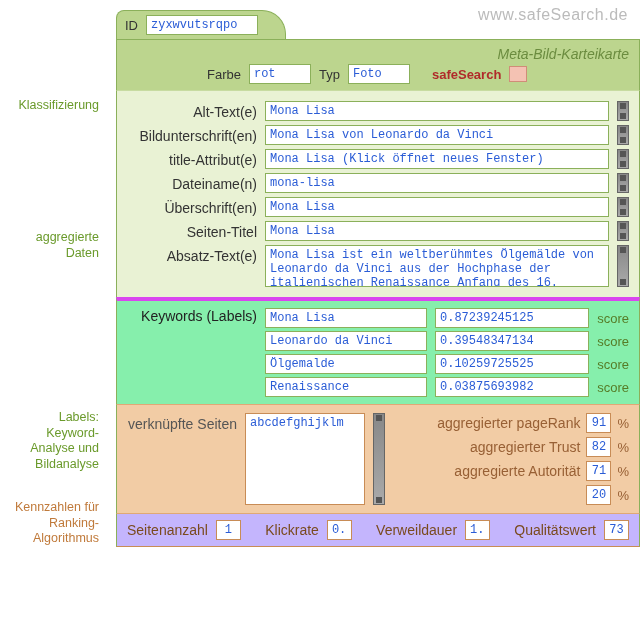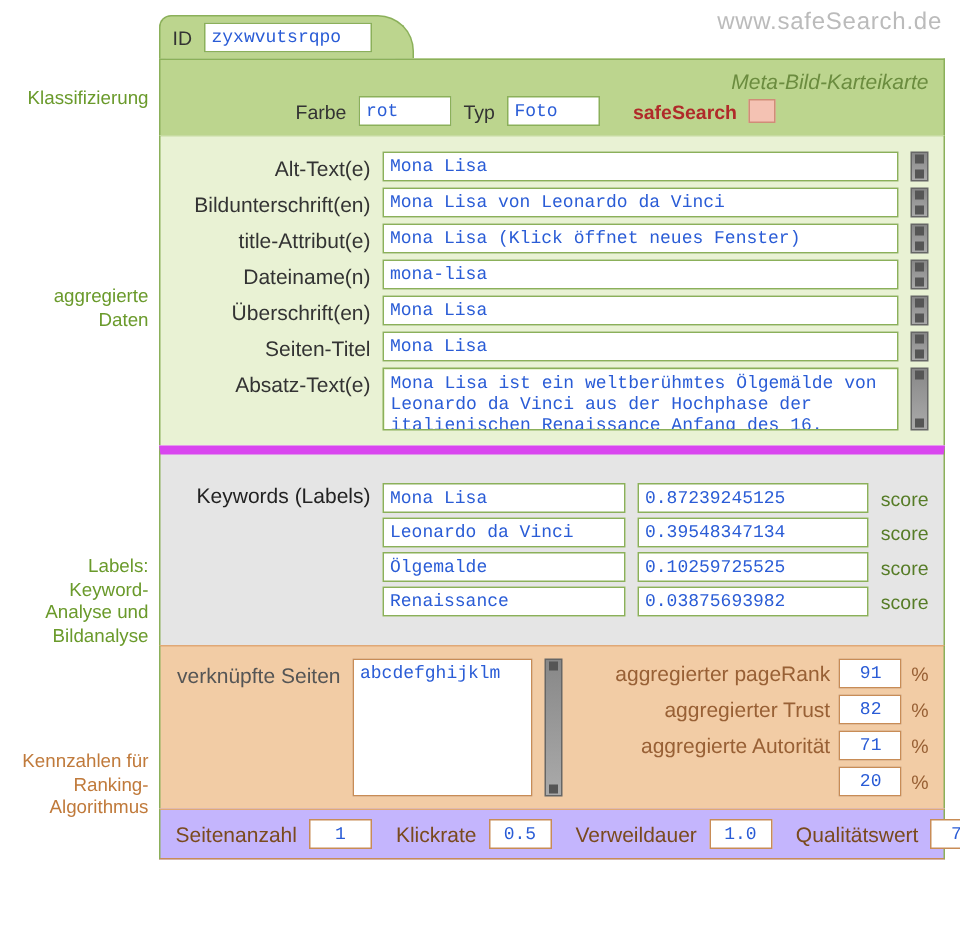--- a/index.html
+++ b/index.html
@@ -14,21 +14,21 @@
   .watermark {
     position: absolute;
     top: 6px;
     right: 12px;
     color: #bbb;
     font-size: 16px;
     letter-spacing: 0.5px;
   }
   .card {
     position: absolute;
-    left: 106px;
+    left: 116px;
     top: 10px;
     width: 524px;
   }
   
   .tab {
     background: #bcd58e;
     border: 1px solid #8bb05a;
     border-bottom: none;
     border-radius: 8px 24px 0 0;
     width: 170px;
@@ -120,23 +120,23 @@
     position: absolute;
     left: 2px; right: 2px;
     height: 6px;
     background: #555;
   }
   .scroll-hint::before { top: 1px; }
   .scroll-hint::after  { bottom: 1px; }
 
   
   .keywords {
-    background: #e5e5e5;
-    border-top: 6px solid #d946ef;
-    padding: 16px 10px;
+    background: #86efac;
+    border-top: 4px solid #d946ef;
+    padding: 4px 10px;
   }
   .kw-header {
     float: left;
     width: 130px;
     text-align: right;
     color: #222;
     font-size: 14px;
     padding-top: 3px;
   }
   .kw-rows { margin-left: 138px; }
@@ -188,21 +188,21 @@
     gap: 4px;
   }
   .metric-row {
     display: flex;
     justify-content: flex-end;
     align-items: center;
     gap: 6px;
   }
   .metric-label { color: #986035; font-size: 14px; }
   .mini-input {
-    width: 42px;
+    width: 25px;
     text-align: center;
     border-color: #c88c56;
   }
   .pct { color: #986035; font-size: 13px; }
 
   
   .bottombar {
     background: #c4b5fd;
     border-top: 1px solid #e0a876;
     border-bottom: 1px solid #c88c56;
@@ -217,21 +217,21 @@
 
   
   .annot {
     position: absolute;
     left: 4px;
     width: 95px;
     text-align: right;
     font-size: 12.5px;
     line-height: 1.25;
   }
-  .annot.green { color: #6a9a2b; }
+  .annot.green { color: #6a9a2b; margin-top: 40px; }
   .annot.brown { color: #c07a3b; }
 </style>
 </head>
 <body>
 
 <div class="watermark">www.safeSearch.de</div>
 
 <div class="card">
 
   <div class="tab">

